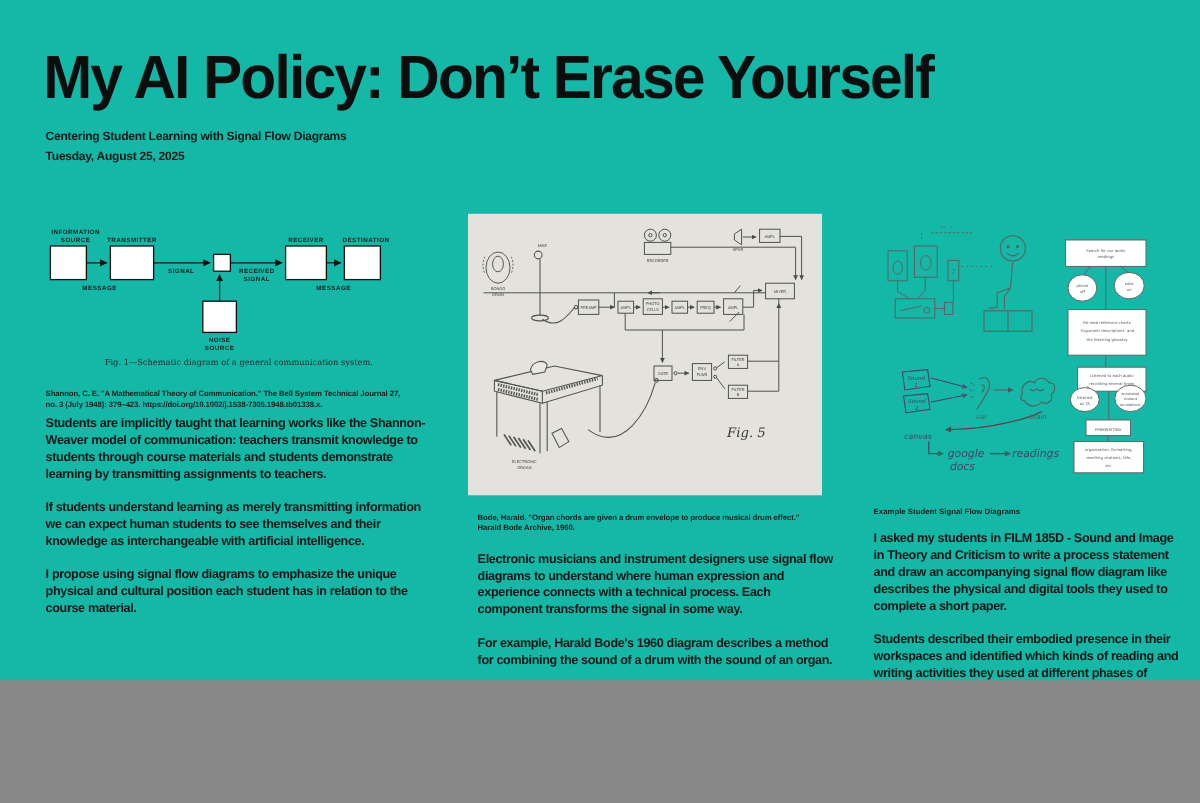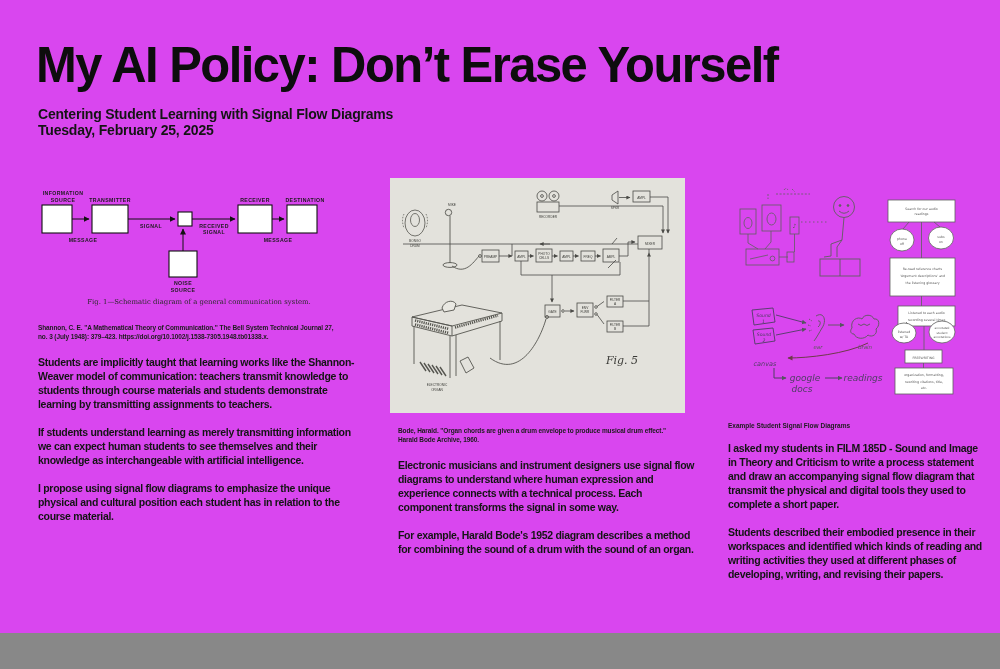--- a/index.html
+++ b/index.html
@@ -1,33 +1,33 @@
 <!DOCTYPE html>
 <html><head>
 <meta charset="utf-8">
 <style>
   html,body{margin:0;padding:0;background:#888;}
-  .page{position:relative;width:1000px;height:633px;background:#d946ef;overflow:hidden;
+  .page{position:relative;width:1000px;height:567px;background:#14b8a6;overflow:hidden;
         font-family:"Liberation Sans",sans-serif;color:#121212;}
   .title{position:absolute;left:36px;top:40px;margin:0;font-size:48px;font-weight:bold;
          letter-spacing:-1.5px;color:#0d0d0d;white-space:nowrap;line-height:1;transform:scale(1.02,1.06);transform-origin:left top;}
   .subhead{position:absolute;left:38px;top:107px;}
-  .subline{font-size:14px;font-weight:bold;letter-spacing:-0.2px;line-height:15.5px;color:#141414;}
+  .subline{font-size:10px;font-weight:bold;letter-spacing:-0.2px;line-height:15.5px;color:#141414;}
   .col{position:absolute;top:178px;}
   .col1{left:38px;width:322px;}
   .col2{left:390px;width:307px;}
   .col3{left:728px;width:258px;}
   figure{margin:0;padding:0;}
   .citation{margin-top:9px;font-size:6.5px;font-weight:bold;letter-spacing:-0.1px;
             line-height:9px;color:#1c1c1c;}
   .cit-line{white-space:nowrap;}
   .caption-single{margin-top:10px;font-size:6.5px;font-weight:bold;color:#1c1c1c;white-space:nowrap;}
   .body{margin:14px 0 0 0;font-size:10.5px;font-weight:bold;letter-spacing:-0.3px;
         line-height:14px;color:#141414;}
-  .col1 .body:first-of-type{margin-top:14px;}
+  .col1 .body:first-of-type{margin-top:4px;}
   .col2 .citation,.col2 .body{padding-left:8px;}
   .shannon-svg text{font-family:"Liberation Sans",sans-serif;font-size:5.2px;font-weight:bold;
                     letter-spacing:0.4px;fill:#1a1a1a;text-anchor:middle;}
   .shannon-svg .fig-cap{font-family:"DejaVu Serif",serif;font-size:6.9px;font-weight:normal;
                         letter-spacing:0;fill:#2a2a2a;}
   .bode-svg text{font-family:"Liberation Sans",sans-serif;font-size:3.2px;fill:#3c3c38;text-anchor:middle;}
   .bode-svg .fig5{font-family:"DejaVu Serif",serif;font-style:italic;font-size:11px;fill:#38383四;}
   .bode-svg .fig5{fill:#3a3a36;}
   .student-svg text{font-family:"DejaVu Sans",sans-serif;font-size:3.2px;fill:#5a5a5a;text-anchor:middle;}
   .student-svg .hand{font-style:italic;fill:#4e3e63;}
@@ -35,21 +35,21 @@
 </style>
 </head>
 <body>
 
 <div class="page">
 
   <h1 class="title">My AI Policy: Don’t Erase Yourself</h1>
 
   <div class="subhead">
     <div class="subline">Centering Student Learning with Signal Flow Diagrams</div>
-    <div class="subline">Tuesday, February 25, 2025</div>
+    <div class="subline">Tuesday, August 25, 2025</div>
   </div>
 
   <section class="col col1">
     <figure style="margin-top:7px;">
       <svg class="shannon-svg" width="322" height="125" viewBox="0 0 322 125">
         <defs>
           <marker id="ar1" markerWidth="7" markerHeight="7" refX="5.5" refY="3" orient="auto">
             <path d="M0,0 L6,3 L0,6 Z" fill="#111"></path>
           </marker>
         </defs>
@@ -223,21 +223,21 @@
           <text x="47" y="212.5">ORGAN</text>
           <text x="232" y="186" class="fig5">Fig. 5</text>
         </g>
       </svg>
     </figure>
     <div class="citation">
       <div class="cit-line">Bode, Harald. "Organ chords are given a drum envelope to produce musical drum effect."</div>
       <div class="cit-line">Harald Bode Archive, 1960.</div>
     </div>
     <p class="body">Electronic musicians and instrument designers use signal flow diagrams to understand where human expression and experience connects with a technical process. Each component transforms the signal in some way.</p>
-    <p class="body">For example, Harald Bode's 1952 diagram describes a method for combining the sound of a drum with the sound of an organ.</p>
+    <p class="body">For example, Harald Bode's 1960 diagram describes a method for combining the sound of a drum with the sound of an organ.</p>
   </section>
 
   <section class="col col3">
     <figure style="margin-top:4px;">
       <svg class="student-svg" width="258" height="226" viewBox="0 0 258 226">
         <defs>
           <marker id="ar3" markerWidth="6" markerHeight="6" refX="4.5" refY="2.5" orient="auto">
             <path d="M0,0 L5,2.5 L0,5 Z" fill="#55555f"></path>
           </marker>
           <marker id="ar4" markerWidth="6" markerHeight="6" refX="4.5" refY="2.5" orient="auto">
@@ -340,17 +340,17 @@
           <text x="214" y="156" style="font-size:2.9px">annotations</text>
           <text x="195.5" y="177">FREEWRITING</text>
           <text x="196" y="194">organization, formatting,</text>
           <text x="196" y="200.5">rewriting citations, title,</text>
           <text x="196" y="207">etc.</text>
           <text x="66.5" y="46" style="font-size:6px">♪</text>
         </g>
       </svg>
     </figure>
     <div class="caption-single">Example Student Signal Flow Diagrams</div>
-    <p class="body" style="margin-top:12px">I asked my students in FILM 185D - Sound and Image in Theory and Criticism to write a process statement and draw an accompanying signal flow diagram that transmit the physical and digital tools they used to complete a short paper.</p>
+    <p class="body" style="margin-top:12px">I asked my students in FILM 185D - Sound and Image in Theory and Criticism to write a process statement and draw an accompanying signal flow diagram like describes the physical and digital tools they used to complete a short paper.</p>
     <p class="body">Students described their embodied presence in their workspaces and identified which kinds of reading and writing activities they used at different phases of developing, writing, and revising their papers.</p>
   </section>
 
 </div>
 
 </body></html>

